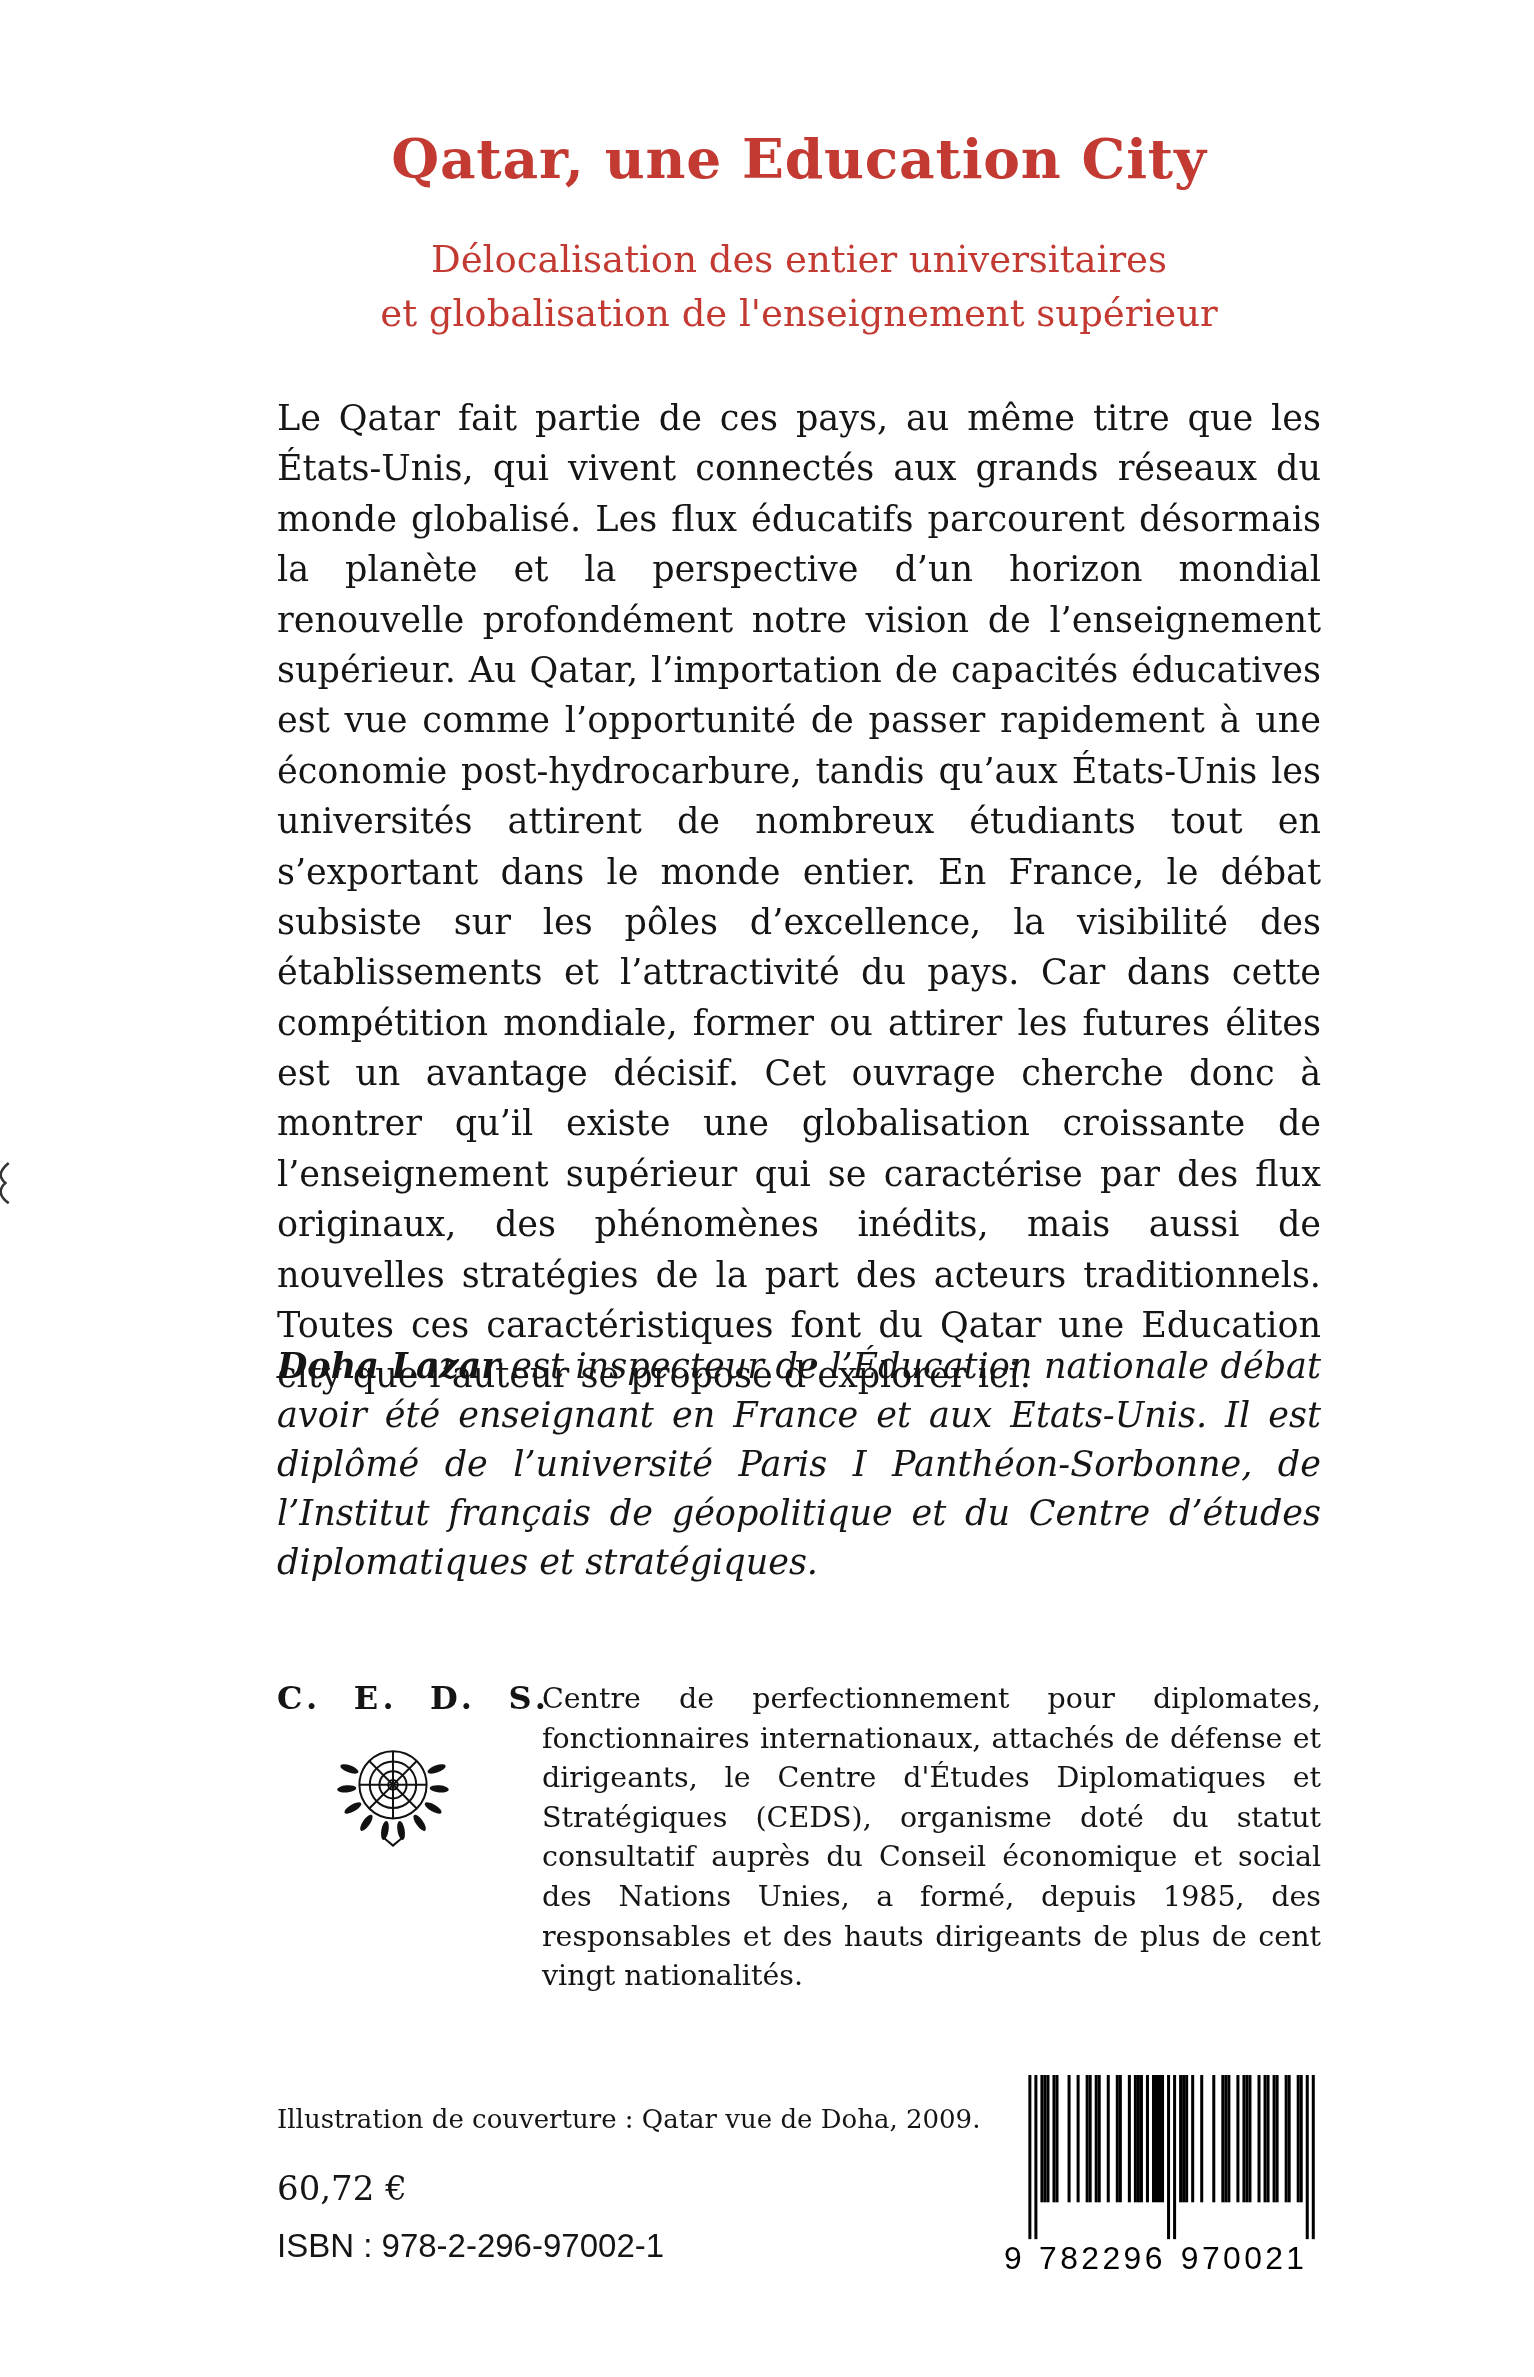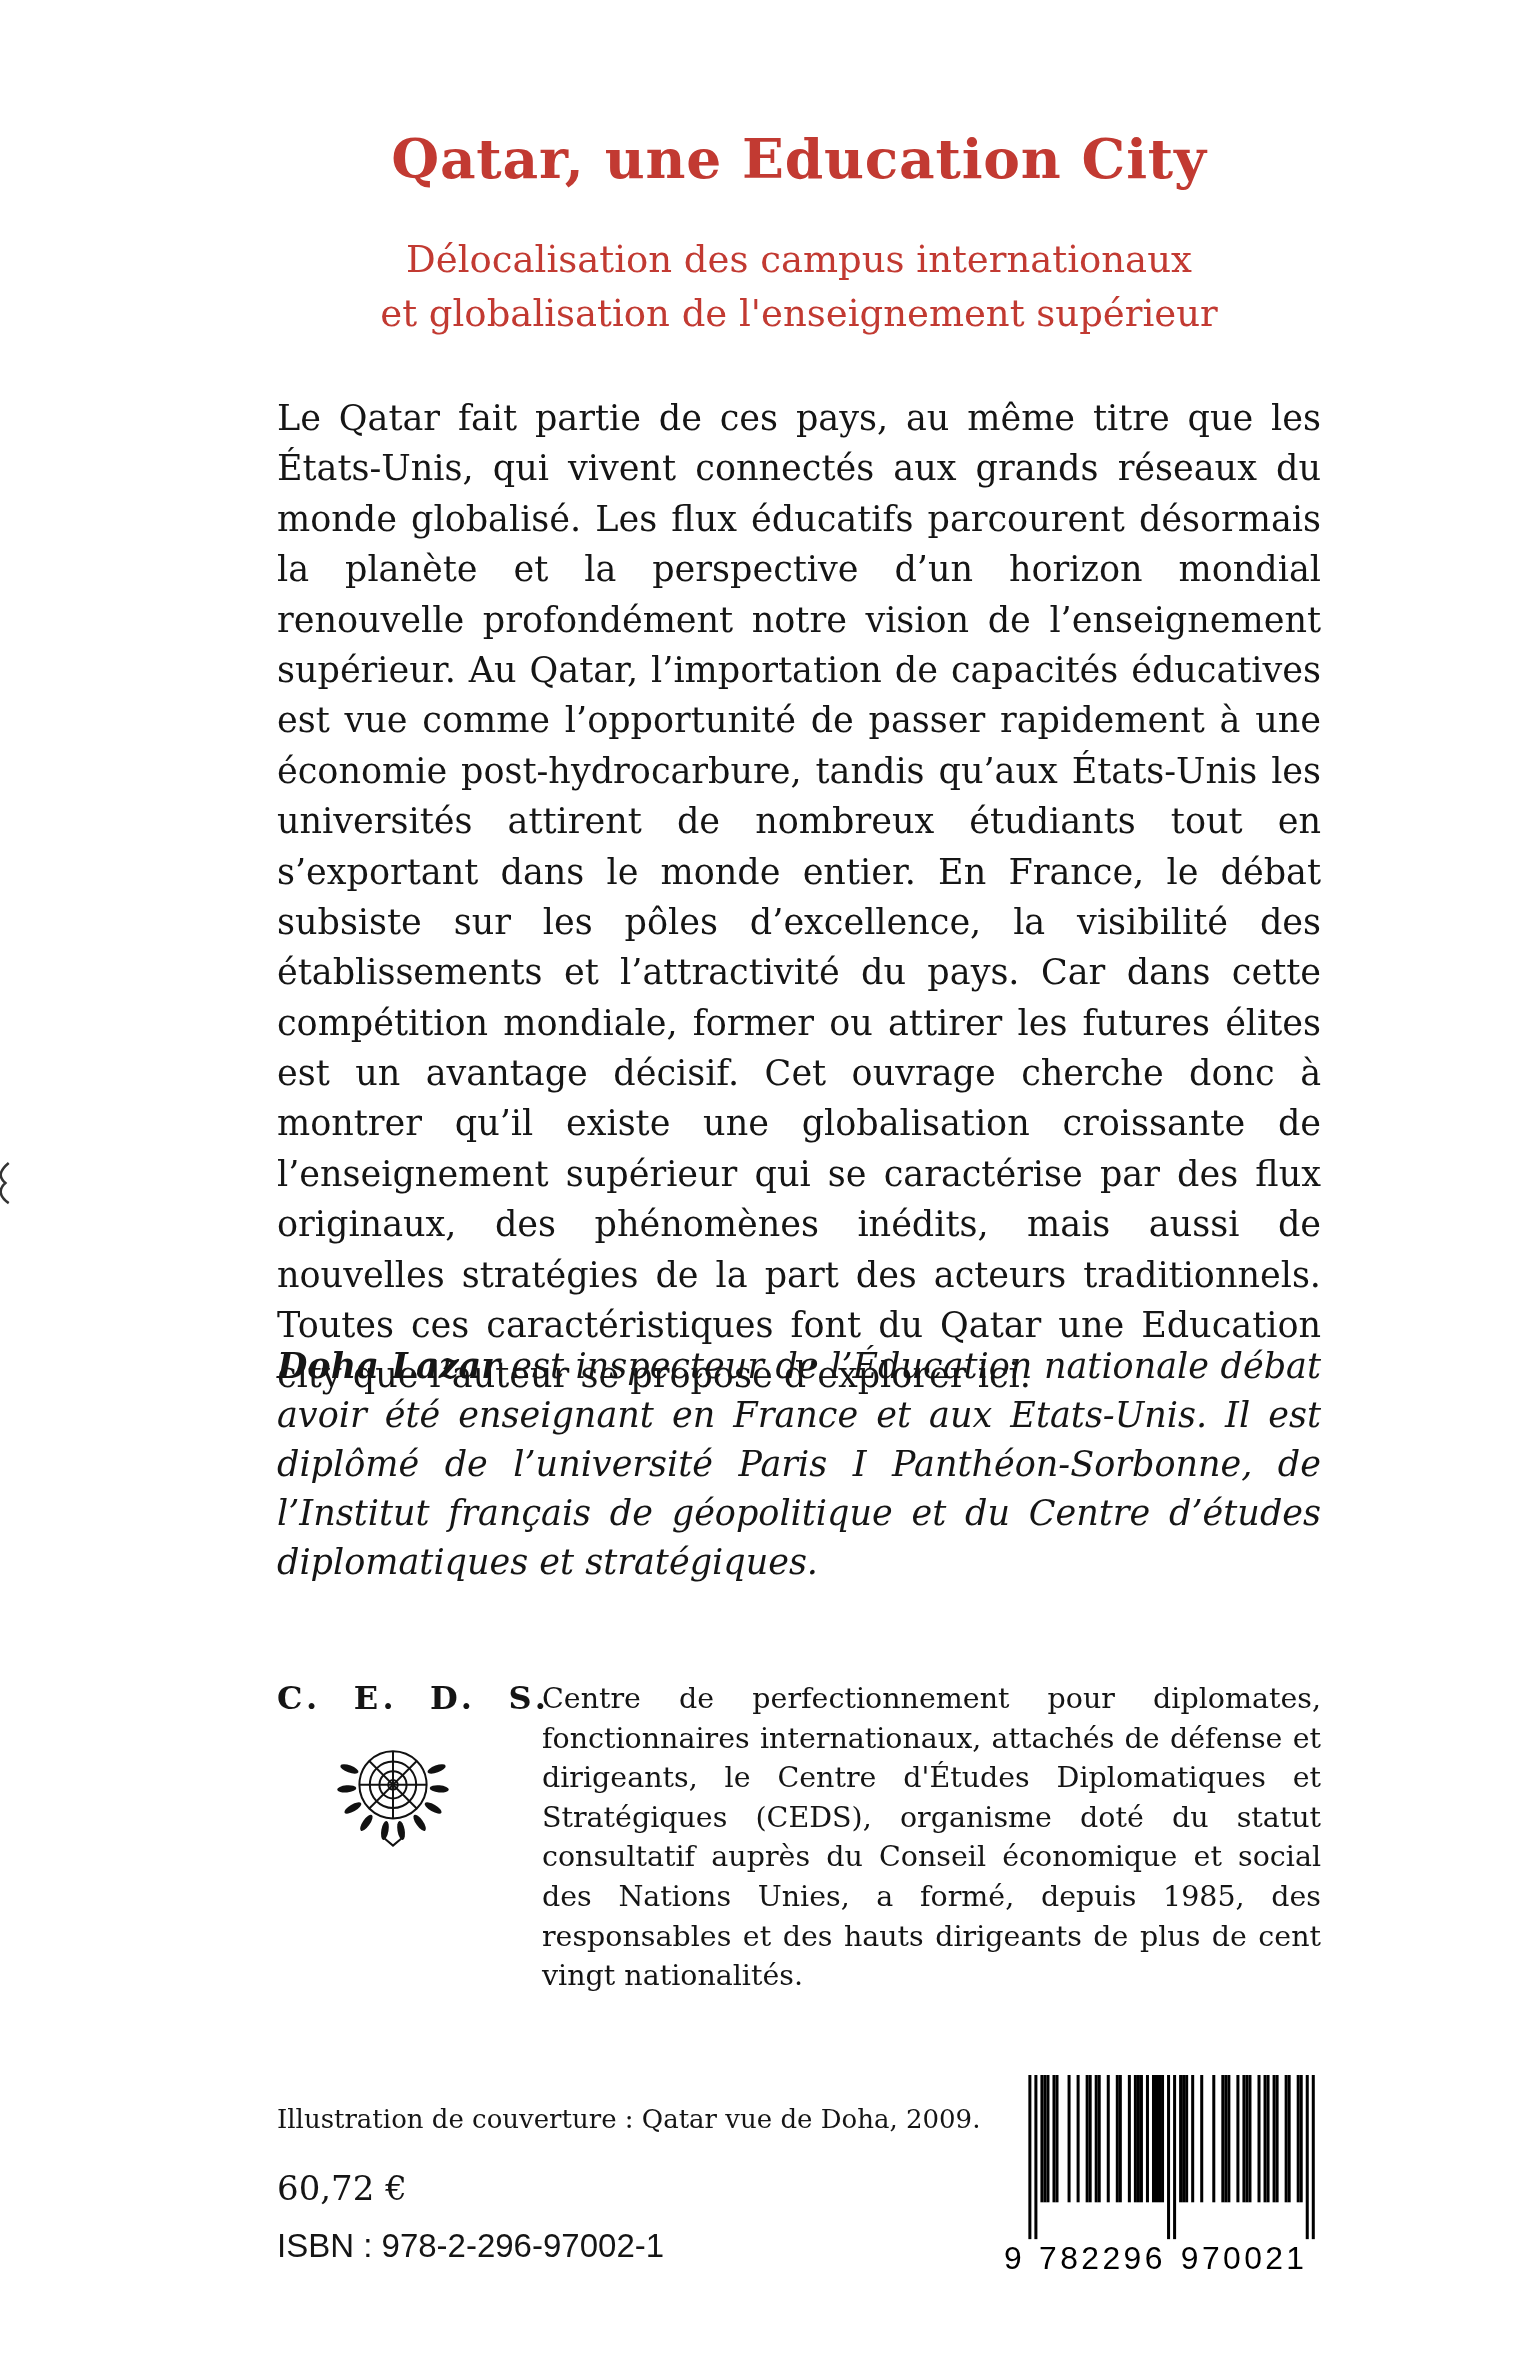--- a/index.html
+++ b/index.html
@@ -61,21 +61,21 @@
   .edge-mark { position:absolute; left:-3.4px; top:1161px; }
 </style>
 </head>
 <body>
 
 <div class="page">
 
   <h1 class="content title">Qatar, une Education City</h1>
 
   <div class="content subtitle">
-    <div>Délocalisation des campus internationaux</div>
+    <div>Délocalisation des entier universitaires</div>
     <div>et globalisation de l'enseignement supérieur</div>
   </div>
 
   <p class="content body-text">Le Qatar fait partie de ces pays, au même titre que les États-Unis, qui vivent connectés aux grands réseaux du monde globalisé. Les flux éducatifs parcourent désormais la planète et la perspective d’un horizon mondial renouvelle profondément notre vision de l’enseignement supérieur. Au Qatar, l’importation de capacités éducatives est vue comme l’opportunité de passer rapidement à une économie post-hydrocarbure, tandis qu’aux États-Unis les universités attirent de nombreux étudiants tout en s’exportant dans le monde entier. En France, le débat subsiste sur les pôles d’excellence, la visibilité des établissements et l’attractivité du pays. Car dans cette compétition mondiale, former ou attirer les futures élites est un avantage décisif. Cet ouvrage cherche donc à montrer qu’il existe une globalisation croissante de l’enseignement supérieur qui se caractérise par des flux originaux, des phénomènes inédits, mais aussi de nouvelles stratégies de la part des acteurs traditionnels. Toutes ces caractéristiques font du Qatar une Education city que l’auteur se propose d’explorer ici.</p>
 
   <p class="content bio"><b>Doha Lazar</b><span> est inspecteur de l’Éducation nationale débat avoir été enseignant en France et aux Etats-Unis. Il est diplômé de l’université Paris I Panthéon-Sorbonne, de l’Institut français de géopolitique et du Centre d’études diplomatiques et stratégiques.</span></p>
 
   <div class="content ceds">
     <div class="ceds-logo">
       <div class="ceds-logo-text">C. E. D. S.</div>

